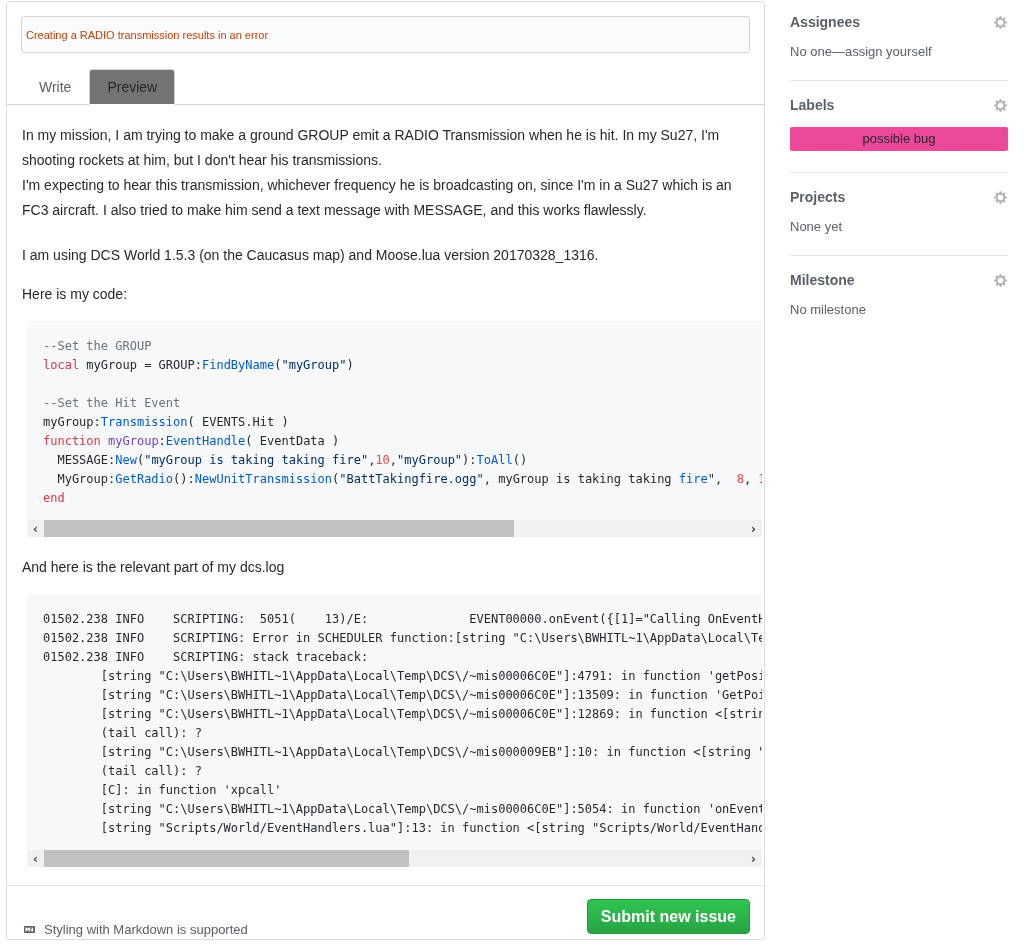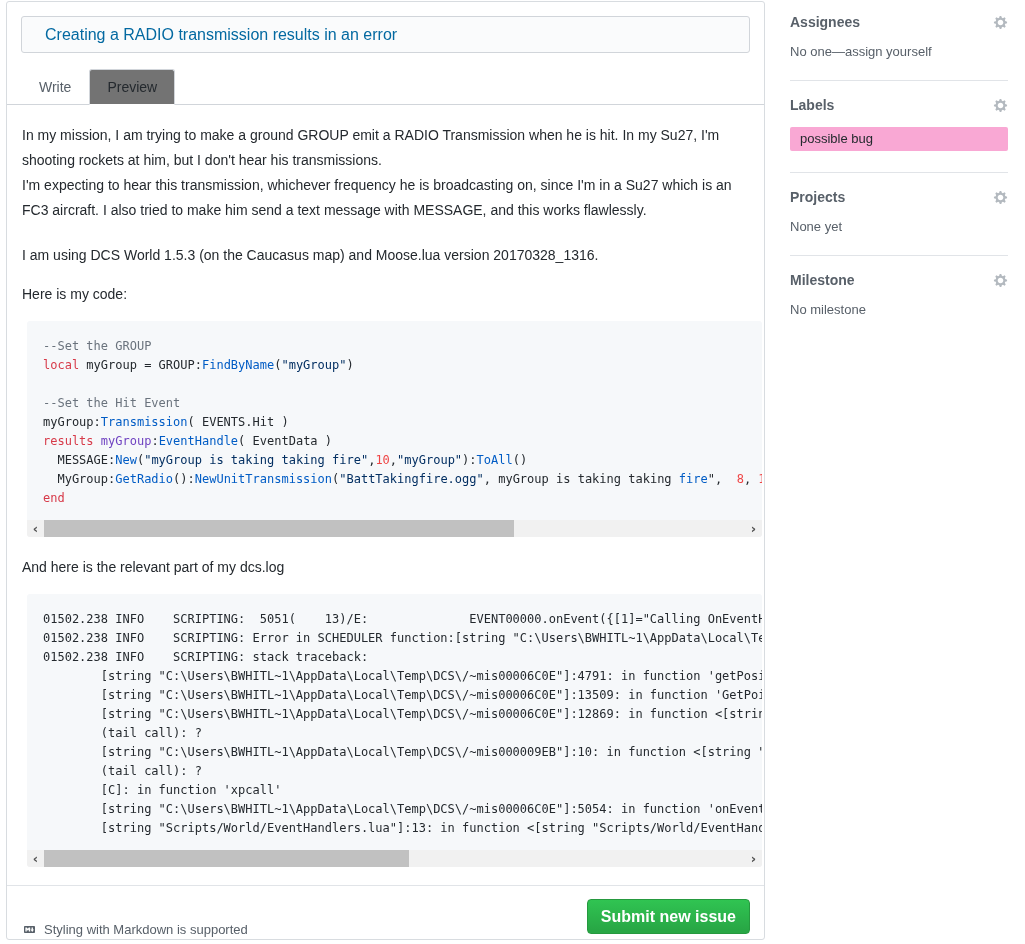--- a/index.html
+++ b/index.html
@@ -6,21 +6,21 @@
   html,body { width:1025px; height:944px; background:#fff;
     font-family:"Liberation Sans", sans-serif; color:#24292e; }
   body { position:relative; overflow:hidden; }
 
   
   .issue-box { position:absolute; left:6px; top:1px; width:759px; height:939px;
     border:1px solid #d8dce0; border-radius:3px; background:#fff;
     display:flex; flex-direction:column; }
   .title-wrap { padding:14px 14px 0 14px; }
   .title-input { width:100%; height:37px; border:1px solid #d1d5da; border-radius:3px;
-    background:#fafbfc; padding:0 23px; font-size:16px; color:#0369a1;
+    background:#fafbfc; padding:0 4px; font-size:11px; color:#c2410c;
     font-family:"Liberation Sans", sans-serif; outline:none; }
 
   .tab-nav { margin-top:16px; padding:0 0 0 14px; border-bottom:1px solid #d1d5da;
     display:flex; align-items:flex-end; }
   .tab { display:inline-block; padding:9px 17px; font-size:14px; color:#586069;
     cursor:pointer; border:1px solid transparent; margin-bottom:-1px; }
   .tab.active { color:#24292e; background:#737373; border:1px solid #d1d5da;
     border-bottom:1px solid #fff; border-radius:3px 3px 0 0; }
 
   .preview-body { padding:12px 15px 0 15px; flex:0 0 auto; }
@@ -83,21 +83,21 @@
 I'm expecting to hear this transmission, whichever frequency he is broadcasting on, since I'm in a Su27 which is an FC3 aircraft. I also tried to make him send a text message with MESSAGE, and this works flawlessly.</p>
     <p class="tight">I am using DCS World 1.5.3 (on the Caucasus map) and Moose.lua version 20170328_1316.</p>
     <p class="tight">Here is my code:</p>
 
     <div class="code-block">
       <pre id="lua-code"><span class="tk-cm">--Set the GROUP</span>
 <span class="tk-kw">local</span><span class="tk-pl"> myGroup = GROUP:</span><span class="tk-fn">FindByName</span><span class="tk-pl">(</span><span class="tk-st">"myGroup"</span><span class="tk-pl">)</span>
 
 <span class="tk-cm">--Set the Hit Event</span>
 <span class="tk-pl">myGroup:</span><span class="tk-fn">Transmission</span><span class="tk-pl">( EVENTS.Hit )</span>
-<span class="tk-kw">results</span><span class="tk-pl"> </span><span class="tk-df">myGroup</span><span class="tk-pl">:</span><span class="tk-fn">EventHandle</span><span class="tk-pl">( EventData )</span>
+<span class="tk-kw">function</span><span class="tk-pl"> </span><span class="tk-df">myGroup</span><span class="tk-pl">:</span><span class="tk-fn">EventHandle</span><span class="tk-pl">( EventData )</span>
 <span class="tk-pl">  MESSAGE:</span><span class="tk-fn">New</span><span class="tk-pl">(</span><span class="tk-st">"myGroup is taking taking fire"</span><span class="tk-pl">,</span><span class="tk-nu">10</span><span class="tk-pl">,</span><span class="tk-st">"myGroup"</span><span class="tk-pl">):</span><span class="tk-fn">ToAll</span><span class="tk-pl">()</span>
 <span class="tk-pl">  MyGroup:</span><span class="tk-fn">GetRadio</span><span class="tk-pl">():</span><span class="tk-fn">NewUnitTransmission</span><span class="tk-pl">(</span><span class="tk-st">"BattTakingfire.ogg"</span><span class="tk-pl">, myGroup is taking taking </span><span class="tk-fn">fire</span><span class="tk-pl">",  </span><span class="tk-nu">8</span><span class="tk-pl">, </span><span class="tk-nu">122</span>
 <span class="tk-kw">end</span></pre>
       <div class="hscrollbar">
         <span class="sb-arrow">‹</span>
         <div class="sb-track">
           <div class="sb-thumb" id="thumb1" style="width: 67%;"></div>
         </div>
         <span class="sb-arrow">›</span>
       </div>
@@ -151,21 +151,21 @@
     <div class="sb-body">No one—assign yourself</div>
   </div>
 
   <div class="sb-section">
     <div class="sb-head">
       <span class="sb-title">Labels</span>
       <svg class="gear" width="15" height="15" viewBox="0 0 14 16">
         <path fill="#b3b9bf" d="M14 8.77v-1.6l-1.94-.64-.45-1.09.88-1.84-1.13-1.13-1.81.91-1.09-.45-.69-1.92h-1.6l-.63 1.94-1.11.45-1.84-.88-1.13 1.13.91 1.81-.45 1.09L0 7.23v1.59l1.94.64.45 1.09-.88 1.84 1.13 1.13 1.81-.91 1.09.45.69 1.92h1.59l.63-1.94 1.11-.45 1.84.88 1.13-1.13-.92-1.81.47-1.09L14 8.75v.02zM7 11c-1.66 0-3-1.34-3-3s1.34-3 3-3 3 1.34 3 3-1.34 3-3 3z"></path>
       </svg>
     </div>
-    <div class="label-chip" id="label-chip" style="background: #f9a8d4;">possible bug</div>
+    <div class="label-chip" id="label-chip" style="background: #ec4899; text-align: center;">possible bug</div>
   </div>
 
   <div class="sb-section">
     <div class="sb-head">
       <span class="sb-title">Projects</span>
       <svg class="gear" width="15" height="15" viewBox="0 0 14 16">
         <path fill="#b3b9bf" d="M14 8.77v-1.6l-1.94-.64-.45-1.09.88-1.84-1.13-1.13-1.81.91-1.09-.45-.69-1.92h-1.6l-.63 1.94-1.11.45-1.84-.88-1.13 1.13.91 1.81-.45 1.09L0 7.23v1.59l1.94.64.45 1.09-.88 1.84 1.13 1.13 1.81-.91 1.09.45.69 1.92h1.59l.63-1.94 1.11-.45 1.84.88 1.13-1.13-.92-1.81.47-1.09L14 8.75v.02zM7 11c-1.66 0-3-1.34-3-3s1.34-3 3-3 3 1.34 3 3-1.34 3-3 3z"></path>
       </svg>
     </div>
     <div class="sb-body">None yet</div>

